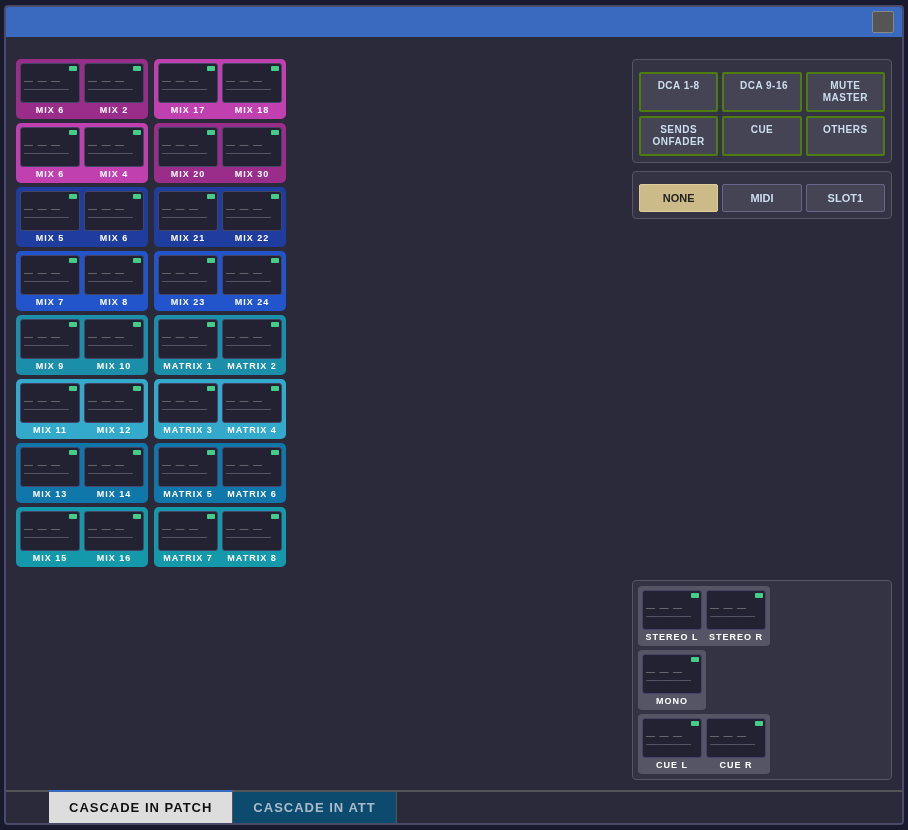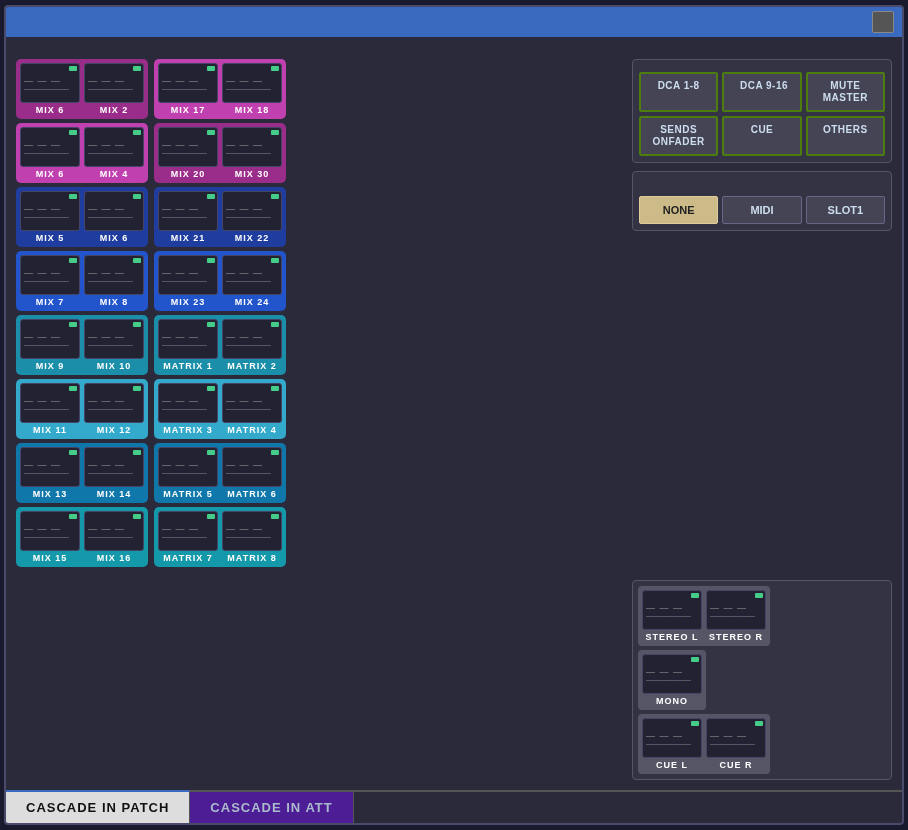--- a/index.html
+++ b/index.html
@@ -172,21 +172,20 @@
     .comm-btn {
       background: #444455;
       border: 1px solid #666688;
       color: #ccddee;
       font-size: 11px;
       font-weight: bold;
       padding: 7px 4px;
       text-align: center;
       cursor: pointer;
       border-radius: 2px;
-      margin-top: 12px;
     }
     .comm-btn.active {
       background: #ccbb88;
       border: 1px solid #ddcc99;
       color: #222;
     }
 
     
     .extra-section {
       background: #333344;
@@ -218,27 +217,28 @@
       background: #2a2a3a;
     }
     .tab {
       padding: 8px 20px;
       font-size: 13px;
       font-weight: bold;
       letter-spacing: 1px;
       cursor: pointer;
       border-right: 1px solid #555;
       color: #aabbcc;
-      background: #4c1d95;
+      background: #0c4a6e;
     }
     .tab.active {
       background: #ddd;
       color: #111;
       border-top: 2px solid #3a6abf;
       margin-top: -2px;
+      margin-left: 43px;
     }
 
     .mix-columns {
       display: flex;
       gap: 6px;
     }
     .mix-col-group {
       display: flex;
       flex-direction: column;
       gap: 4px;

